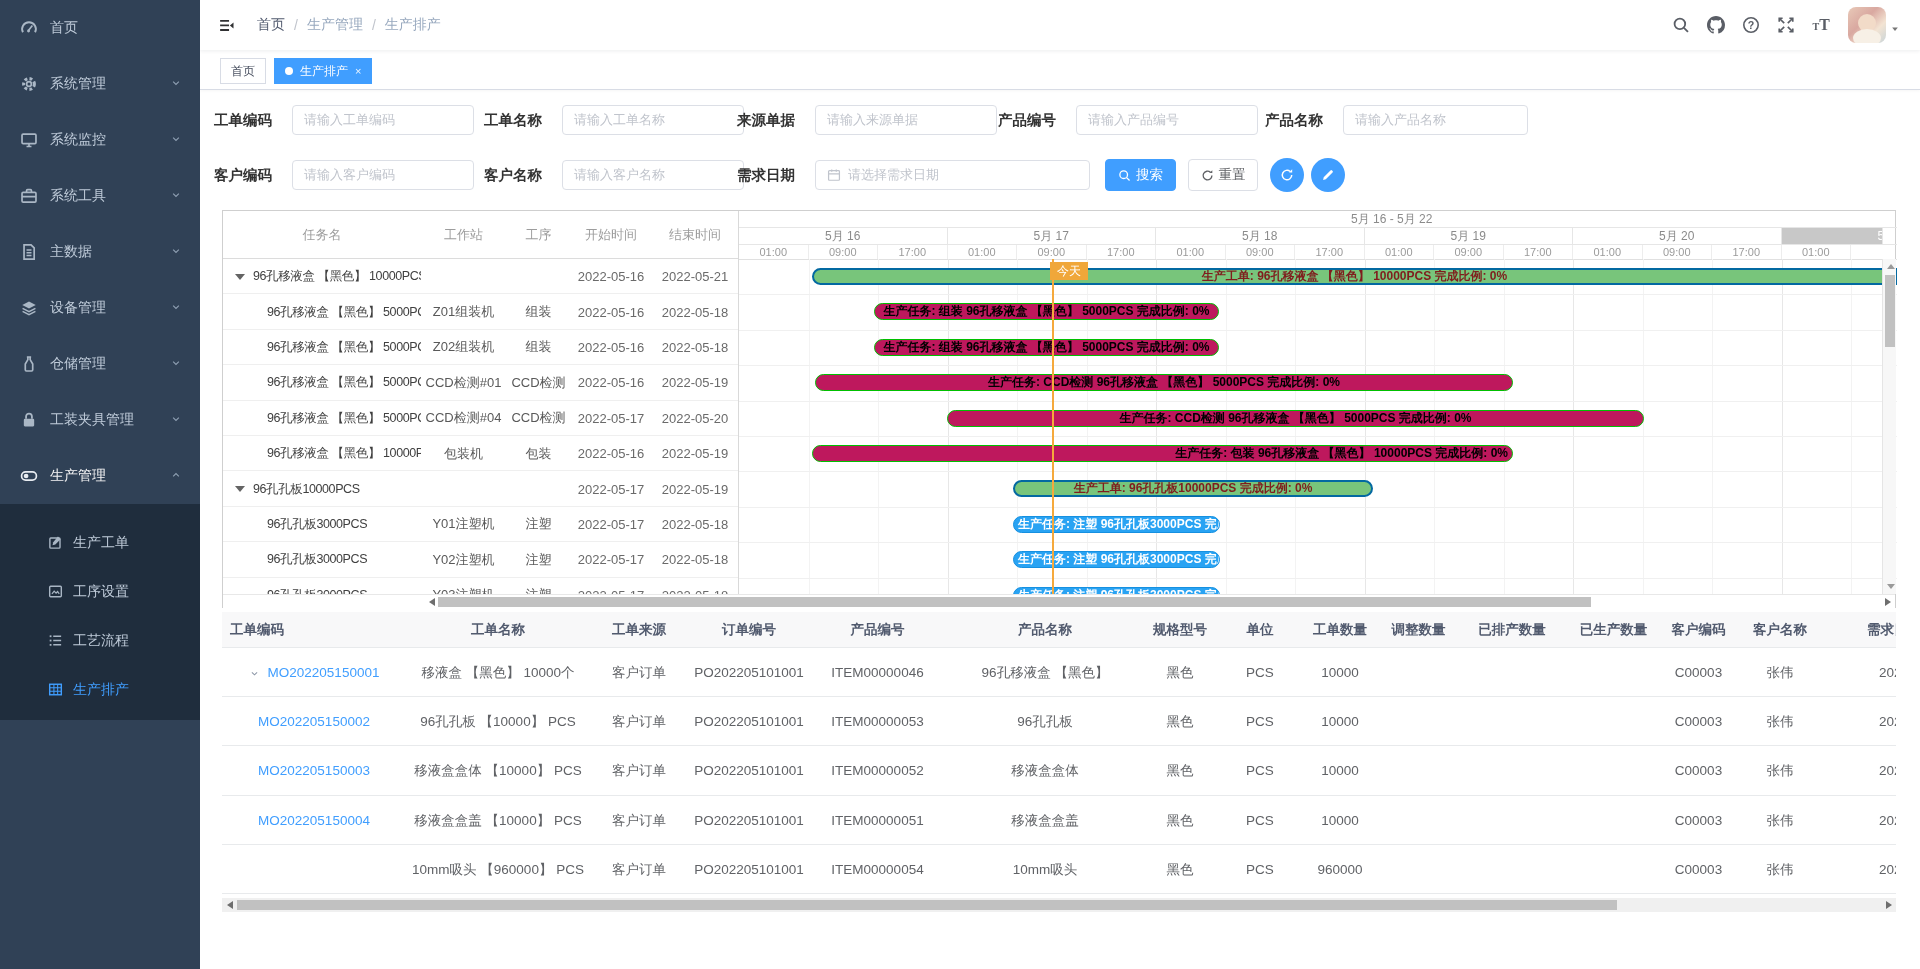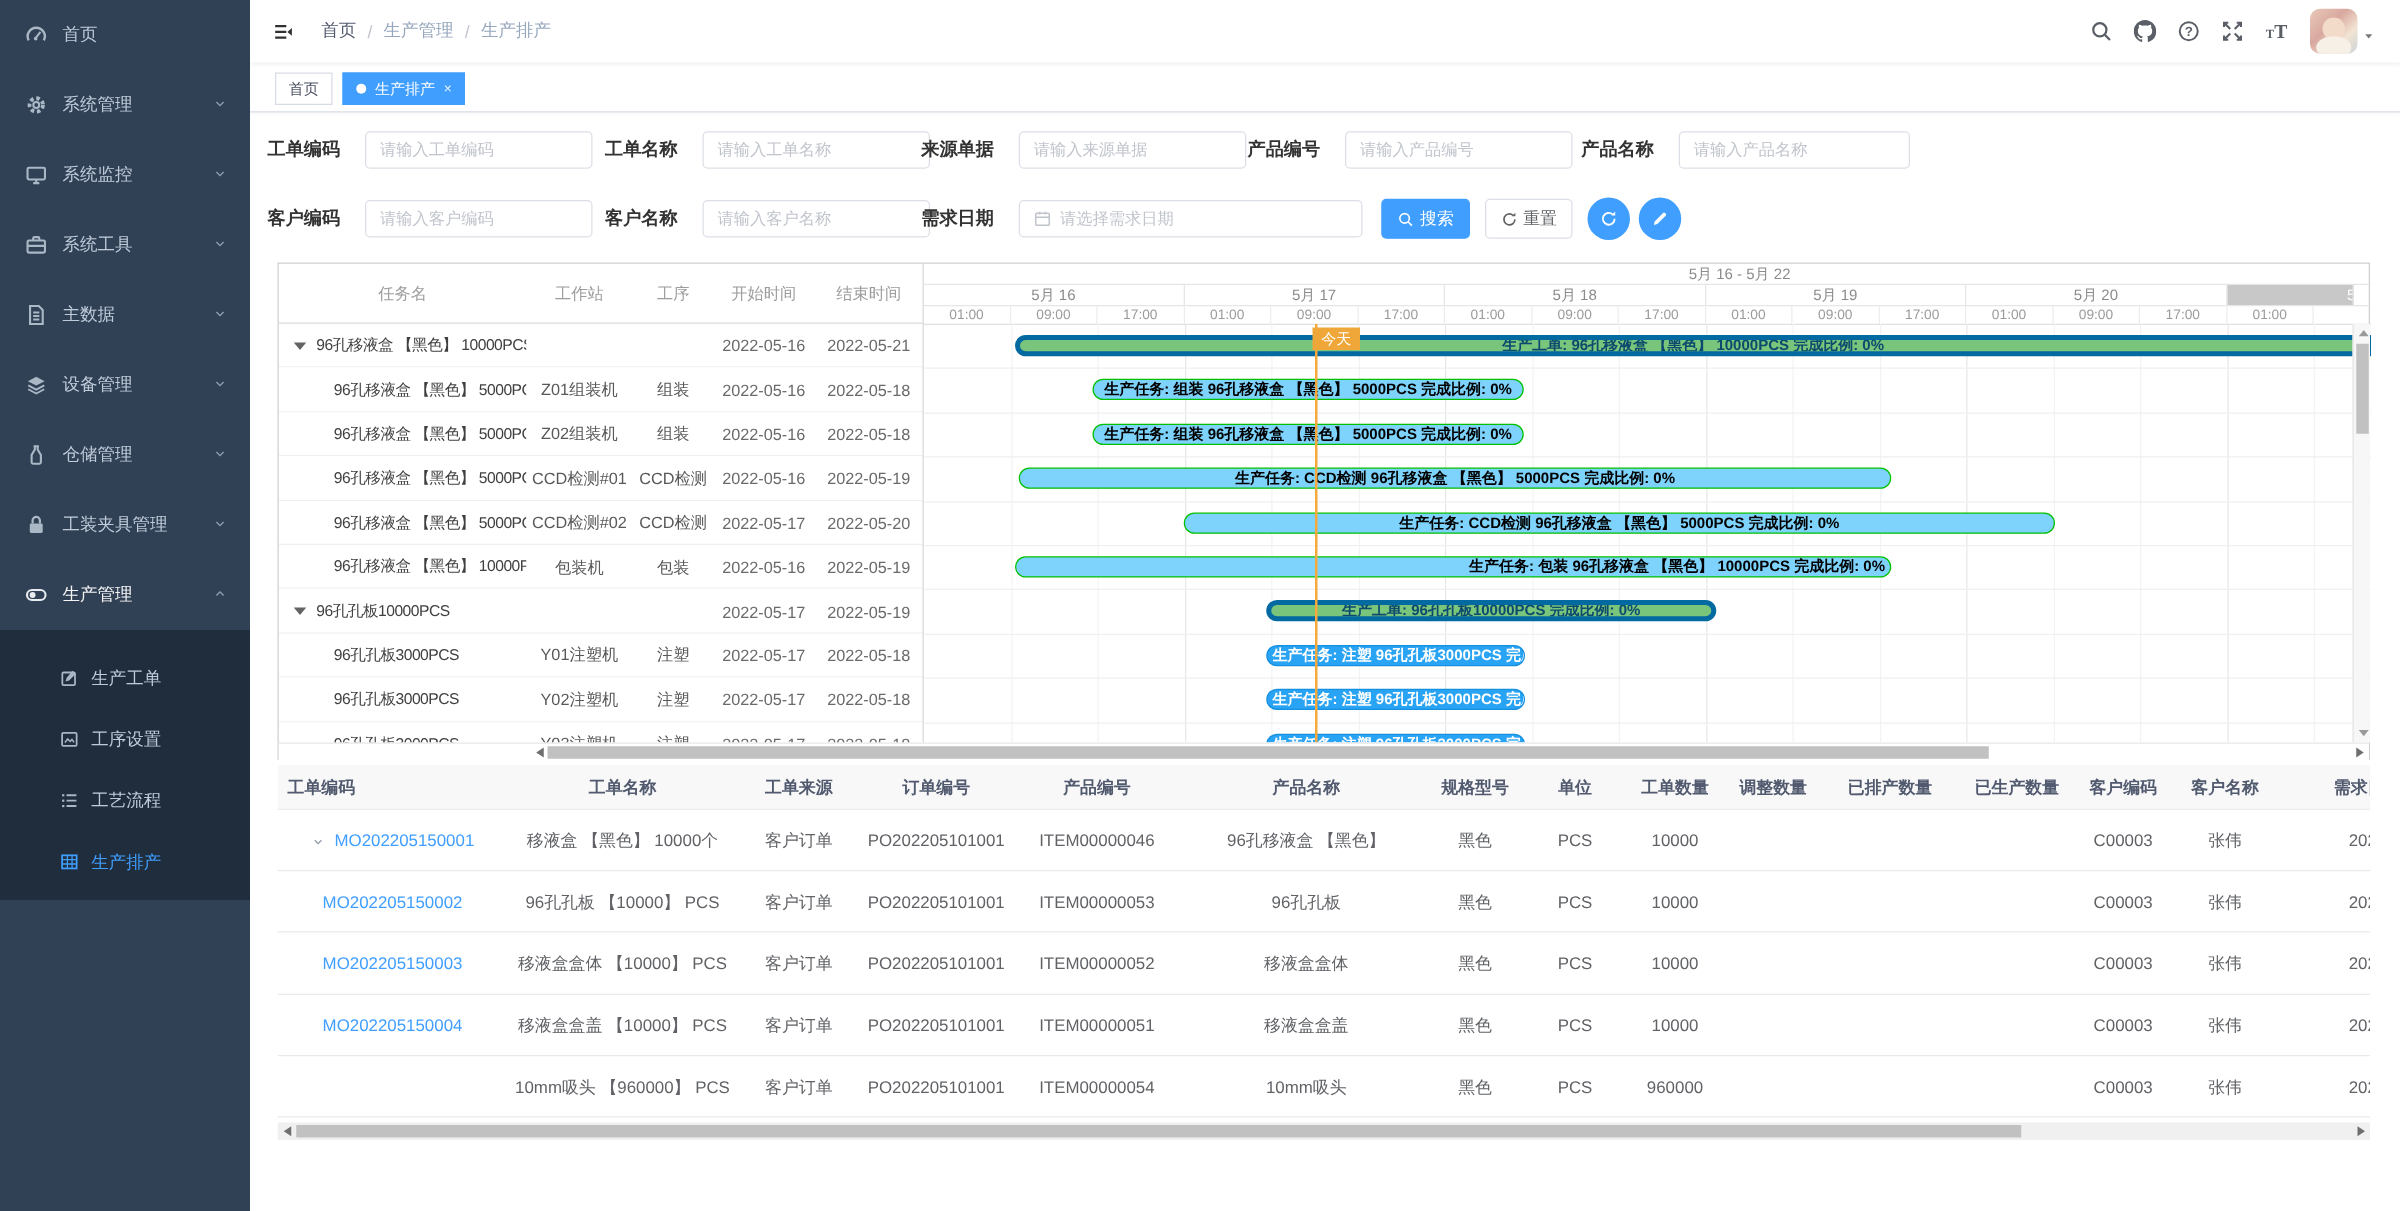--- a/index.html
+++ b/index.html
@@ -46,22 +46,22 @@
 .btn-primary{background:#409eff;color:#fff;border:1px solid #409eff}
 .btn-plain{background:#fff;color:#606266;border:1px solid #dcdfe6}
 .btn-circle{border-radius:50%;width:34px;height:34px;background:#409eff;color:#fff;border:none}
 .btn-circle .bi{margin:0;width:14px;height:14px}
 
 .gantt{position:absolute;left:222px;top:210px;width:1674px;height:398px;border:1px solid #cfcfcf;background:#fff}
 .g-cell{position:absolute;font-size:13px;color:#9d9d9d;display:flex;align-items:center;justify-content:center;overflow:hidden;white-space:nowrap}
 .g-row-line{position:absolute;left:0;height:1px;background:#f0f0f0}
 .g-vline{position:absolute;top:0;width:1px}
 .g-bar{position:absolute;height:17px;border-radius:9px;font-size:12px;font-weight:bold;display:flex;align-items:center;justify-content:center;white-space:nowrap;overflow:hidden}
-.g-bar.project{background:#78c57b;border:4px solid #0369a1;color:#0c4a6e}
-.g-bar.task{background:#7dd3fc;border:1px solid #00c000;color:#000}
+.g-bar.project{background:#78c57b;border:2px solid #0369a1;color:#7f1d1d}
+.g-bar.task{background:#be185d;border:1px solid #00c000;color:#000}
 .g-bar.selected{background:#29a3f3;border:1px solid #1690e0;color:#fff;justify-content:flex-start}
 .tree-caret{width:0;height:0;border-left:5px solid transparent;border-right:5px solid transparent;border-top:6px solid #646464;display:inline-block;margin-right:8px}
 .scroll-h{position:absolute;height:14px;background:#fff}
 .thumb{position:absolute;background:#c1c1c1;border-radius:0}
 .sarrow{position:absolute;width:0;height:0}
 
 .o-head{position:absolute;background:#f8f8f9;border-bottom:1px solid #e8eaec}
 .o-hcell{position:absolute;height:36px;line-height:36px;font-size:13.5px;font-weight:bold;color:#515a6e;text-align:center;overflow:hidden;white-space:nowrap}
 .o-cell{position:absolute;height:49px;line-height:49px;font-size:13.5px;color:#606266;text-align:center;overflow:hidden;white-space:nowrap}
 .o-link{color:#409eff}
@@ -400,21 +400,21 @@
         <div class="g-cell" style="left:198px;top:0;width:85px;height:100%;color:#595959">CCD检测#01</div>
         <div class="g-cell" style="left:283px;top:0;width:65px;height:100%;color:#595959">CCD检测</div>
         <div class="g-cell" style="left:348px;top:0;width:80px;height:100%;color:#6a6a6a">2022-05-16</div>
         <div class="g-cell" style="left:428px;top:0;width:88px;height:100%;color:#6a6a6a">2022-05-19</div>
         <div style="position:absolute;left:0;bottom:0;width:100%;height:1px;background:#efefef"></div>
       </div>
       <div class="abs" style="left:0;top:189.6px;width:516px;height:35.4px;overflow:hidden">
         <div style="position:absolute;left:44px;top:0;height:100%;display:flex;align-items:center;width:154px;overflow:hidden">
           <span style="font-size:12.5px;letter-spacing:-0.4px;color:#404040;white-space:nowrap">96孔移液盒 【黑色】 5000PCS</span>
         </div>
-        <div class="g-cell" style="left:198px;top:0;width:85px;height:100%;color:#595959">CCD检测#02</div>
+        <div class="g-cell" style="left:198px;top:0;width:85px;height:100%;color:#595959">CCD检测#04</div>
         <div class="g-cell" style="left:283px;top:0;width:65px;height:100%;color:#595959">CCD检测</div>
         <div class="g-cell" style="left:348px;top:0;width:80px;height:100%;color:#6a6a6a">2022-05-17</div>
         <div class="g-cell" style="left:428px;top:0;width:88px;height:100%;color:#6a6a6a">2022-05-20</div>
         <div style="position:absolute;left:0;bottom:0;width:100%;height:1px;background:#efefef"></div>
       </div>
       <div class="abs" style="left:0;top:225px;width:516px;height:35.4px;overflow:hidden">
         <div style="position:absolute;left:44px;top:0;height:100%;display:flex;align-items:center;width:154px;overflow:hidden">
           <span style="font-size:12.5px;letter-spacing:-0.4px;color:#404040;white-space:nowrap">96孔移液盒 【黑色】 10000PCS</span>
         </div>
         <div class="g-cell" style="left:198px;top:0;width:85px;height:100%;color:#595959">包装机</div>

